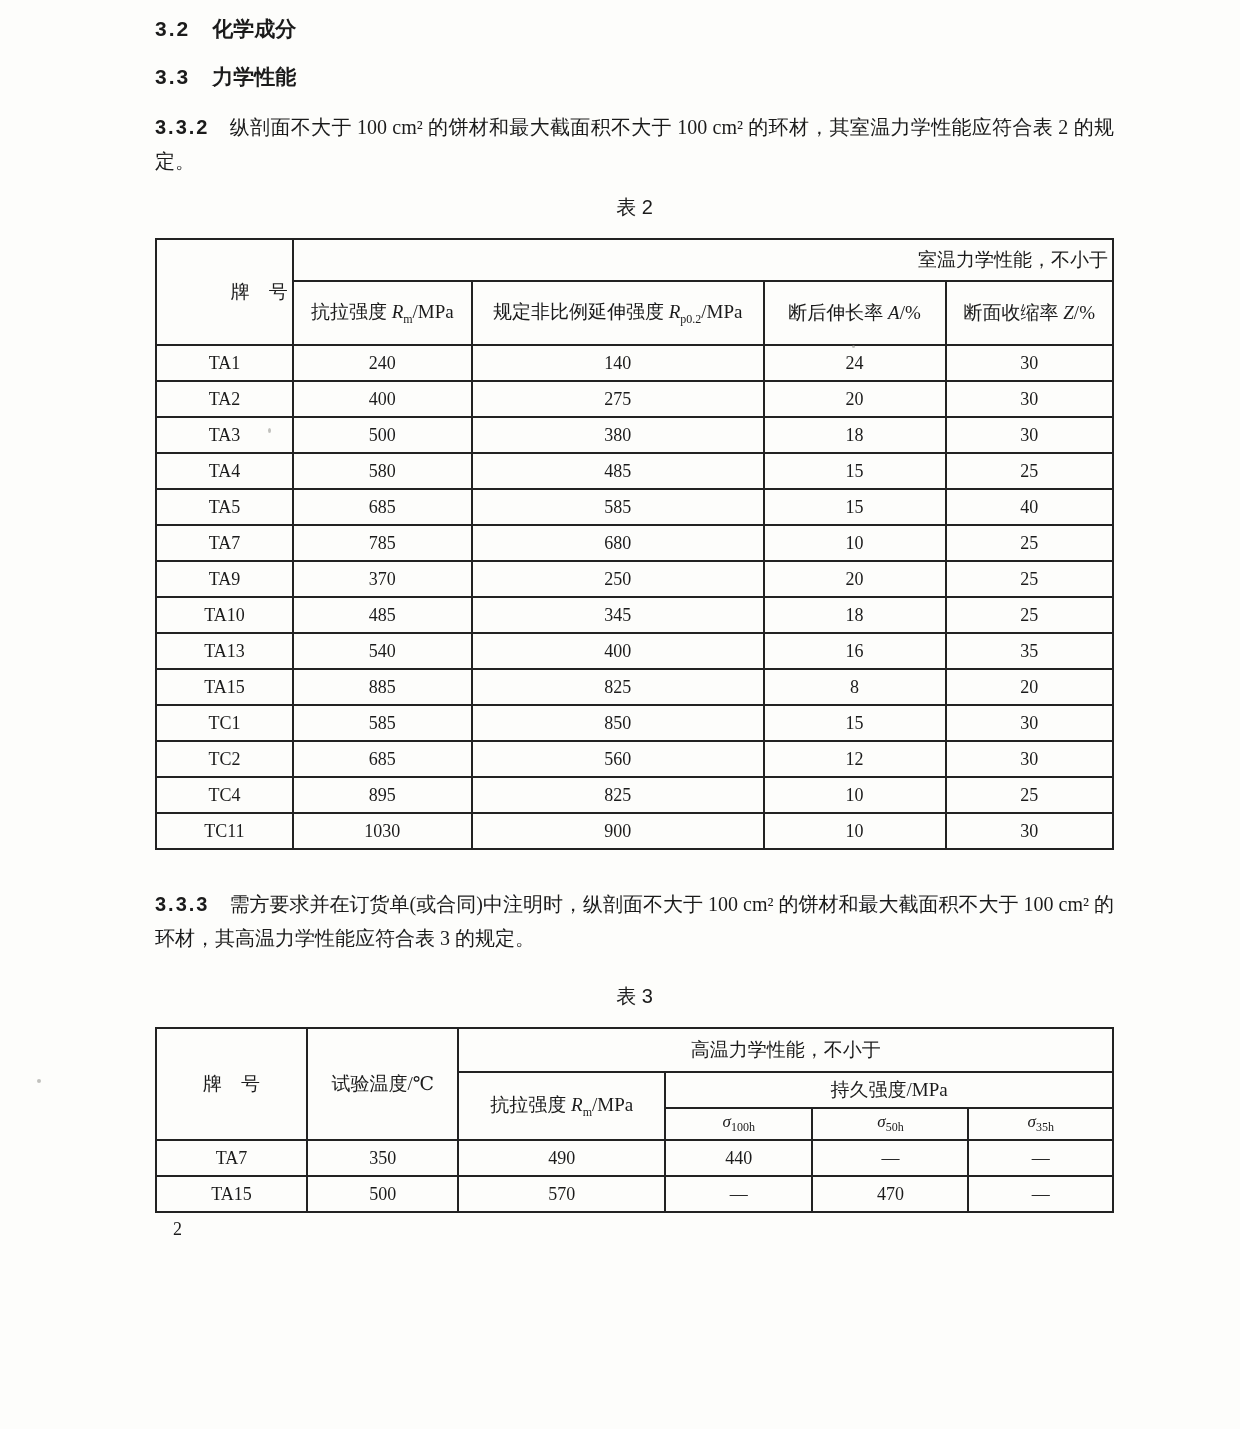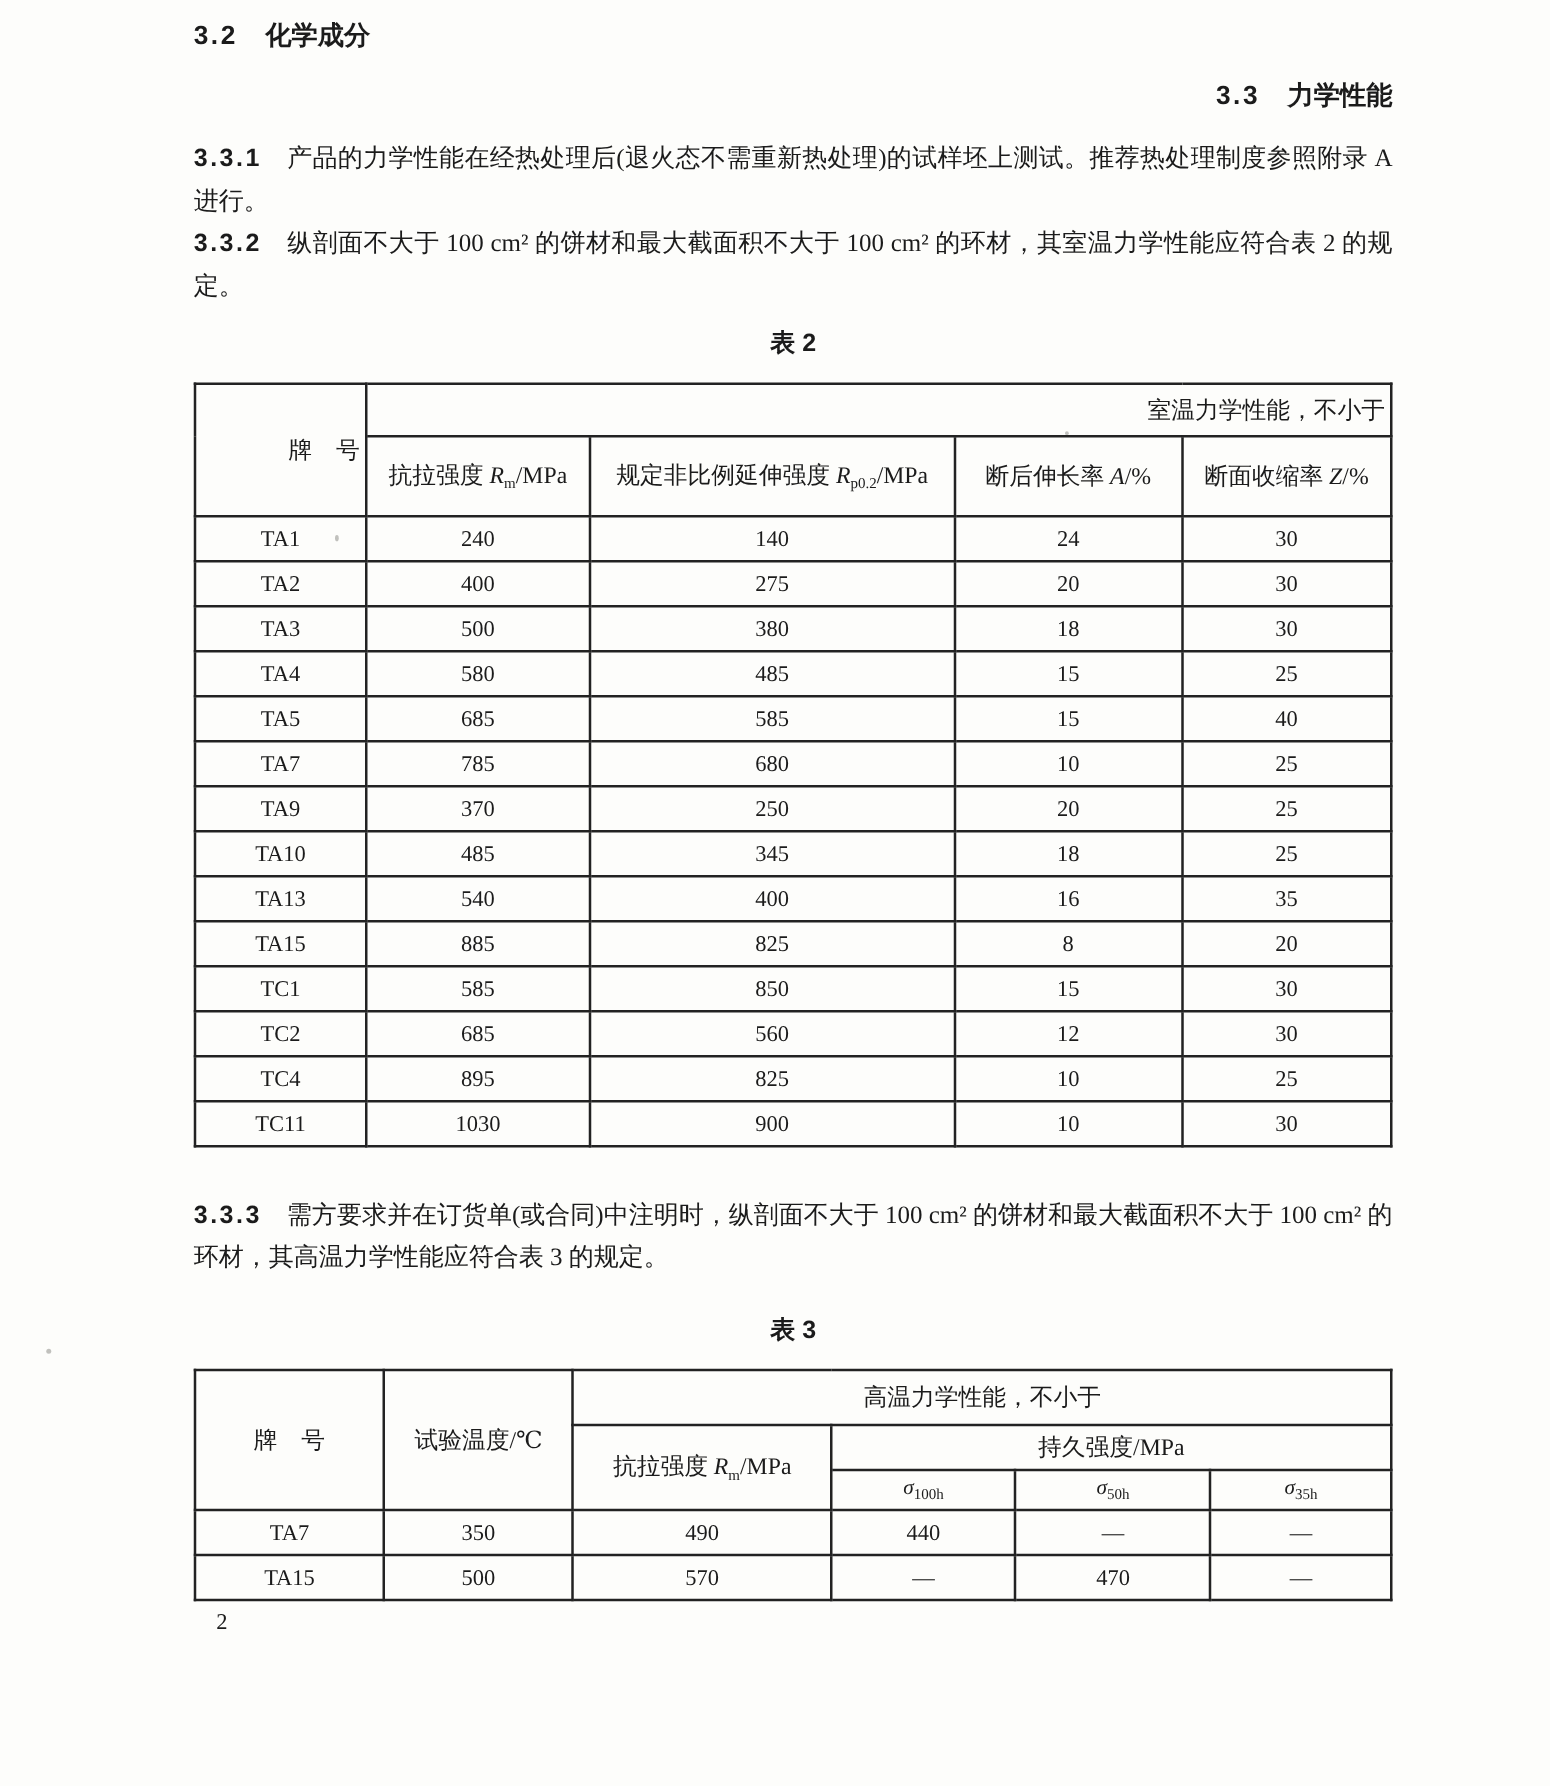--- a/index.html
+++ b/index.html
@@ -32,27 +32,27 @@
     margin: 0;
     text-align: justify;
   }
   .para .para-num {
     font-weight: bold;
     margin-right: 20px;
     letter-spacing: 2px;
     font-family: "Liberation Sans", "DejaVu Sans", sans-serif;
   }
   .mb2  { margin-bottom: 2px; }
-  .mt22 { margin-top: 22px; text-align: right; }
+  .mt22 { margin-top: 22px; }
   .mt30 { margin-top: 37px; }
   
   .tbl-title {
     text-align: center;
     font-size: 20px;
-    font-weight: bold;
+    font-weight: normal;
     line-height: 26px;
     margin: 16px 0 18px 0;
     font-family: "Liberation Sans", "DejaVu Sans", sans-serif;
   }
   .mt28 { margin-top: 28px; }
   
   table {
     border-collapse: collapse;
     width: 100%;
     table-layout: fixed;
@@ -100,23 +100,20 @@
   <div class="sec-heading">
     <span class="sec-num">3.2</span><span>化学成分</span>
   </div>
 
 
 
   <div class="sec-heading mt22">
     <span class="sec-num">3.3</span><span>力学性能</span>
   </div>
 
-  <p class="para">
-    <span class="para-num">3.3.1</span><span>产品的力学性能在经热处理后(退火态不需重新热处理)的试样坯上测试。推荐热处理制度参照附录 A 进行。</span>
-  </p>
 
   <p class="para">
     <span class="para-num">3.3.2</span><span>纵剖面不大于 100 cm² 的饼材和最大截面积不大于 100 cm² 的环材，其室温力学性能应符合表 2 的规定。</span>
   </p>
 
   <div class="tbl-title">表 2</div>
 
   <table class="t2">
     <colgroup>
       <col style="width:14.3%">

